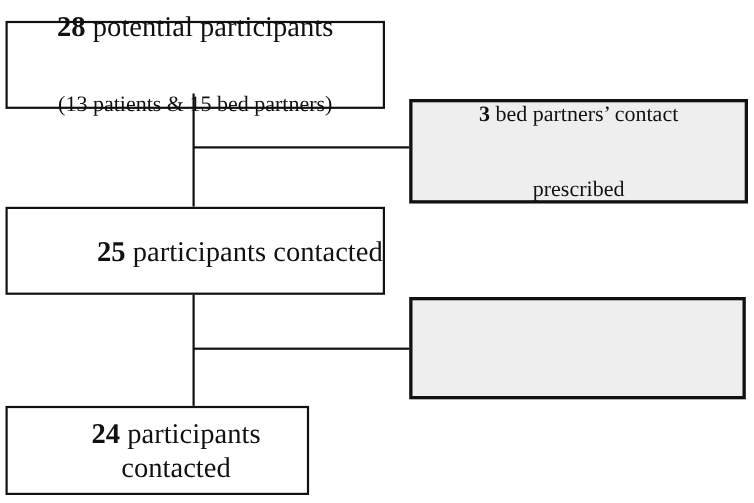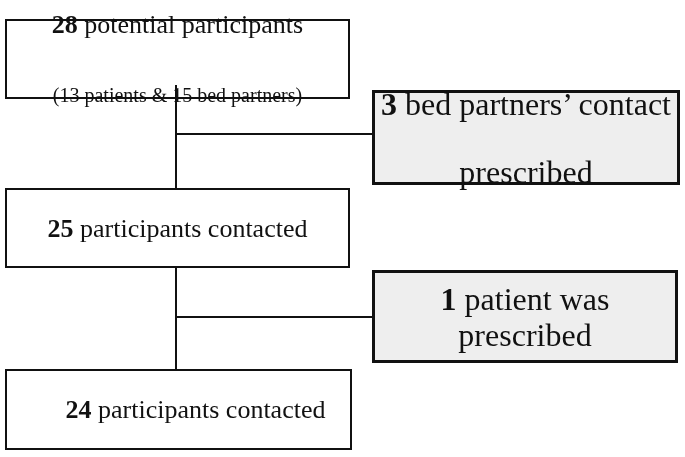--- a/index.html
+++ b/index.html
@@ -26,35 +26,35 @@
     flex-direction: column;
     justify-content: center;
   }
   .main-box {
     border: 2px solid var(--border);
     background: var(--box-fill);
   }
   .excl-box {
     border: 3px solid var(--border);
     background: var(--excl-fill);
-    font-size: 32px;
+    font-size: 20px;
     line-height: 36px;
     gap: 32px;
   }
   .main-line { font-size: 26px; line-height: 31px; }
   .detail-line { font-size: 20px; line-height: 27px; margin-top: 42px; }
   .num { font-weight: bold; }
   .connector { position: absolute; background: var(--border); }
 
   
   #box-step1 { left: 5px;   top: 19px;   width: 345px; height: 80px; }
   #box-excl1 { left: 372px; top: 90px;  width: 308px; height: 95px; }
-  #box-step2 { left: 5px;   top: 188px; width: 345px; height: 80px; }
+  #box-step2 { left: 5px;   top: 188px; width: 345px; height: 80px; align-items: flex-end; }
   #box-excl2 { left: 372px; top: 270px; width: 306px; height: 93px; }
-  #box-step3 { left: 5px;   top: 369px; width: 347px; height: 81px; padding-left: 34px; }
+  #box-step3 { left: 5px;   top: 369px; width: 276px; height: 81px; padding-left: 34px; }
 
   #vline1 { left: 175px; top: 85px;  width: 2px;   height: 103px; }
   #hline1 { left: 176px; top: 133px; width: 196px; height: 2px;  }
   #vline2 { left: 175px; top: 268px; width: 2px;   height: 101px; }
   #hline2 { left: 176px; top: 316px; width: 196px; height: 2px;  }
 </style>
 </head>
 <body>
 
 <div class="canvas">
@@ -73,20 +73,19 @@
   </div>
 
   <div class="box main-box" id="box-step2">
     <div class="main-line"><span class="num">25</span> <span>participants contacted</span></div>
   </div>
 
   <div class="connector" id="vline2"></div>
   <div class="connector" id="hline2"></div>
 
   <div class="box excl-box" id="box-excl2">
-    <div><span class="num">1</span> <span>patient was prescribed</span></div>
   </div>
 
   <div class="box main-box" id="box-step3">
     <div class="main-line"><span class="num">24</span> <span>participants contacted</span></div>
   </div>
 
 </div>
 
 </body></html>

